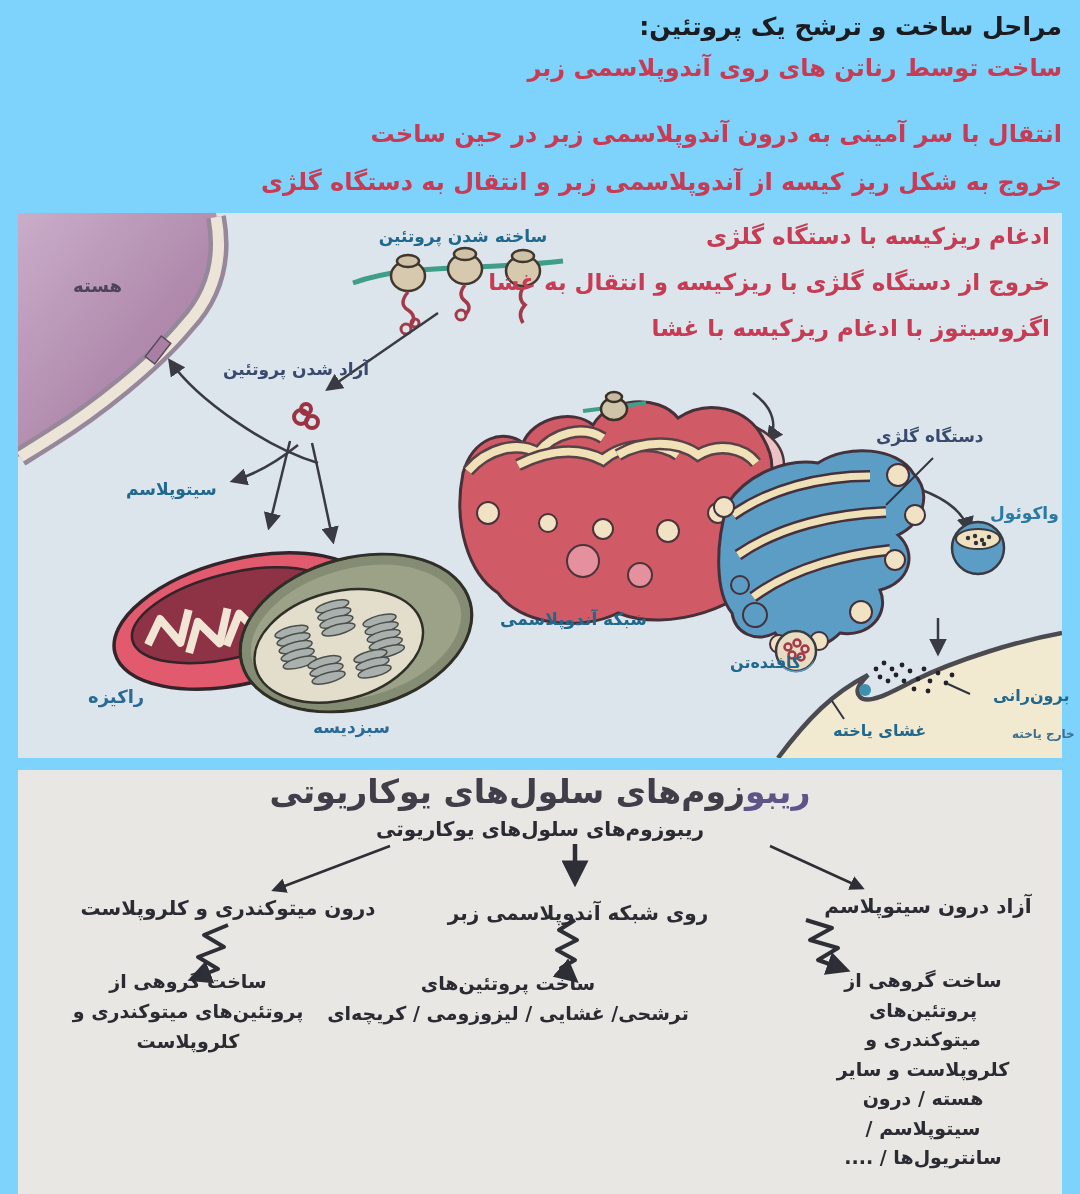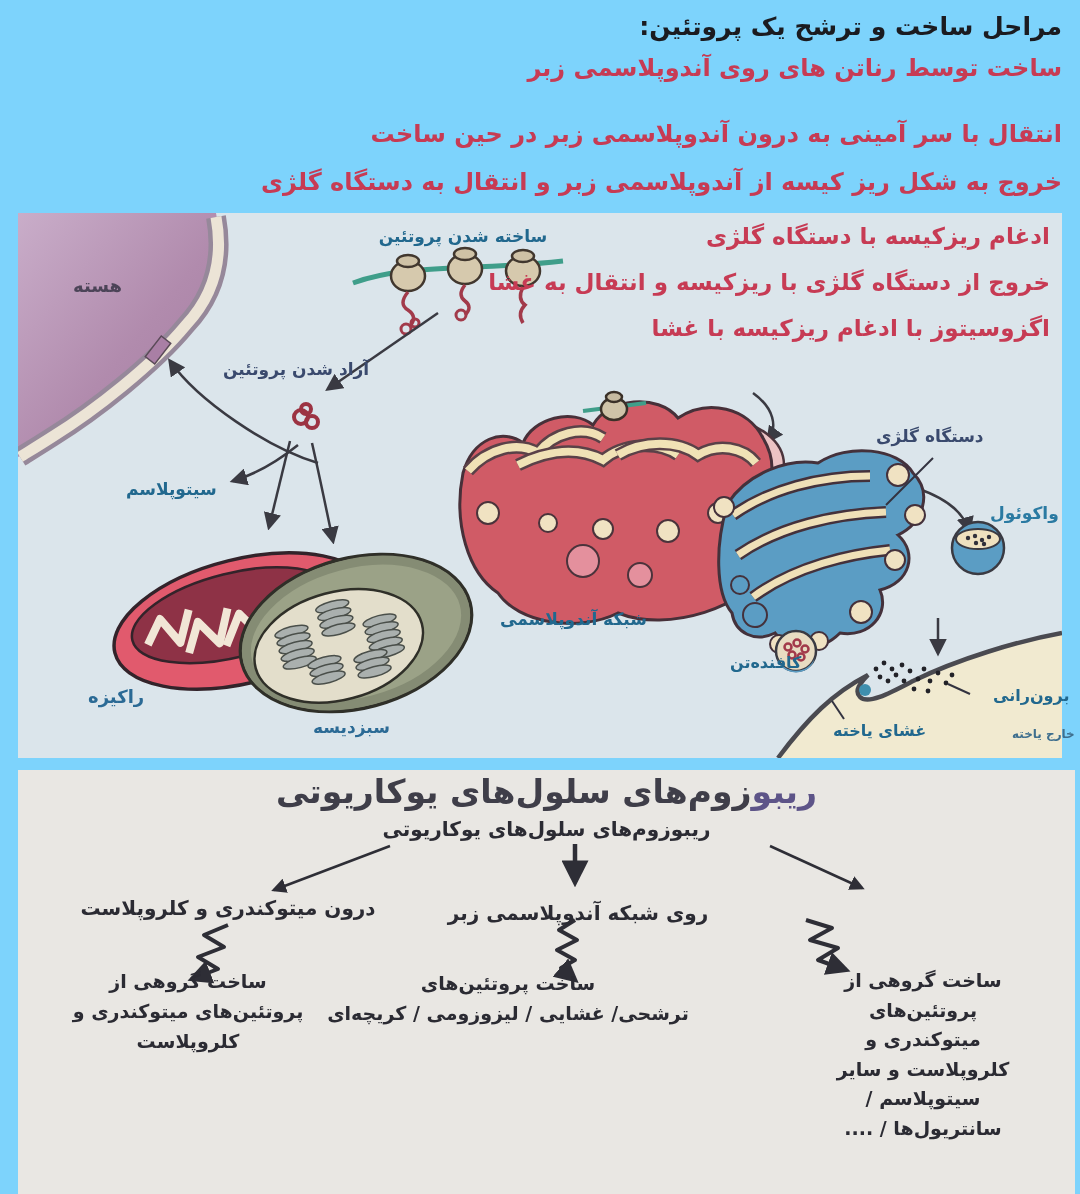--- a/index.html
+++ b/index.html
@@ -11,21 +11,21 @@
   .step{color:#c73b54;font-size:24px;}
   .s0{top:54px;} .s1{top:120px;margin-left:13px;} .s2{top:168px;}
   
   .dpanel{position:absolute;left:18px;top:213px;width:1044px;height:545px;background:#dbe5eb;}
   .dpanel svg{position:absolute;left:0;top:0;}
   .ov{position:absolute;right:12px;direction:rtl;font-weight:bold;font-size:23px;color:#c73b54;white-space:nowrap;}
   .ov0{top:10px;} .ov1{top:56px;} .ov2{top:102px;text-align:right;}
   .dl{position:absolute;direction:rtl;font-weight:bold;white-space:nowrap;font-size:17px;}
   .blue{color:#21688e;} .navy{color:#3a4a6e;} .plum{color:#4c4458;}
   
-  .fpanel{position:absolute;left:18px;top:770px;width:1044px;height:424px;background:#e9e7e3;padding-left:13px;}
+  .fpanel{position:absolute;left:18px;top:770px;width:1044px;height:424px;background:#e9e7e3;}
   .fpanel svg{position:absolute;left:0;top:0;}
   .f-title{position:absolute;top:2px;left:0;right:0;text-align:center;direction:rtl;
            font-size:33px;font-weight:bold;color:#3f3e49;letter-spacing:.5px;}
   .f-title .acc{color:#5d5488;}
   .f-root{position:absolute;top:47px;left:0;right:0;text-align:center;direction:rtl;
           font-size:20px;font-weight:bold;color:#2b2b33;}
   .f-branch{position:absolute;direction:rtl;text-align:center;font-weight:bold;font-size:20px;color:#2b2b33;white-space:nowrap;}
   .f-block{position:absolute;direction:rtl;text-align:center;font-weight:bold;font-size:19px;color:#2b2b33;line-height:30px;}
 </style>
 </head>
@@ -281,33 +281,35 @@
       <path d="M788,150 L814,158 L792,170 L820,178 L800,190 L828,200" fill="none" stroke="#2e2e36" stroke-width="4" stroke-linejoin="round" marker-end="url(#farr2)"></path>
     </svg>
 
     <div class="f-title">
       <span class="acc">ریبو</span><span>زوم‌های سلول‌های یوکاریوتی</span>
     </div>
     <div class="f-root">ریبوزوم‌های سلول‌های یوکاریوتی</div>
 
     <div class="f-branch" style="left:30px;top:126px;width:360px;">درون میتوکندری و کلروپلاست</div>
     <div class="f-branch" style="left:390px;top:131px;width:340px;">روی شبکه آندوپلاسمی زبر</div>
+    <div class="f-branch" style="left:770px;top:124px;width:280px;">آزاد درون سیتوپلاسم</div>
 
     <div class="f-block" style="left:10px;top:196px;width:320px;">
       <div>ساخت گروهی از</div>
       <div>پروتئین‌های میتوکندری و</div>
       <div>کلروپلاست</div>
     </div>
     <div class="f-block" style="left:250px;top:198px;width:480px;">
       <div>ساخت پروتئین‌های</div>
       <div>ترشحی/ غشایی / لیزوزومی / کریچه‌ای</div>
     </div>
     <div class="f-block" style="left:780px;top:196px;width:250px;line-height:29.5px;">
       <div>ساخت گروهی از</div>
       <div>پروتئین‌های</div>
       <div>میتوکندری و</div>
       <div>کلروپلاست و سایر</div>
+      <div>هسته / درون</div>
       <div>سیتوپلاسم /</div>
       <div>سانتریول‌ها / ....</div>
     </div>
   </section>
 
 </div>
 
 </body></html>

